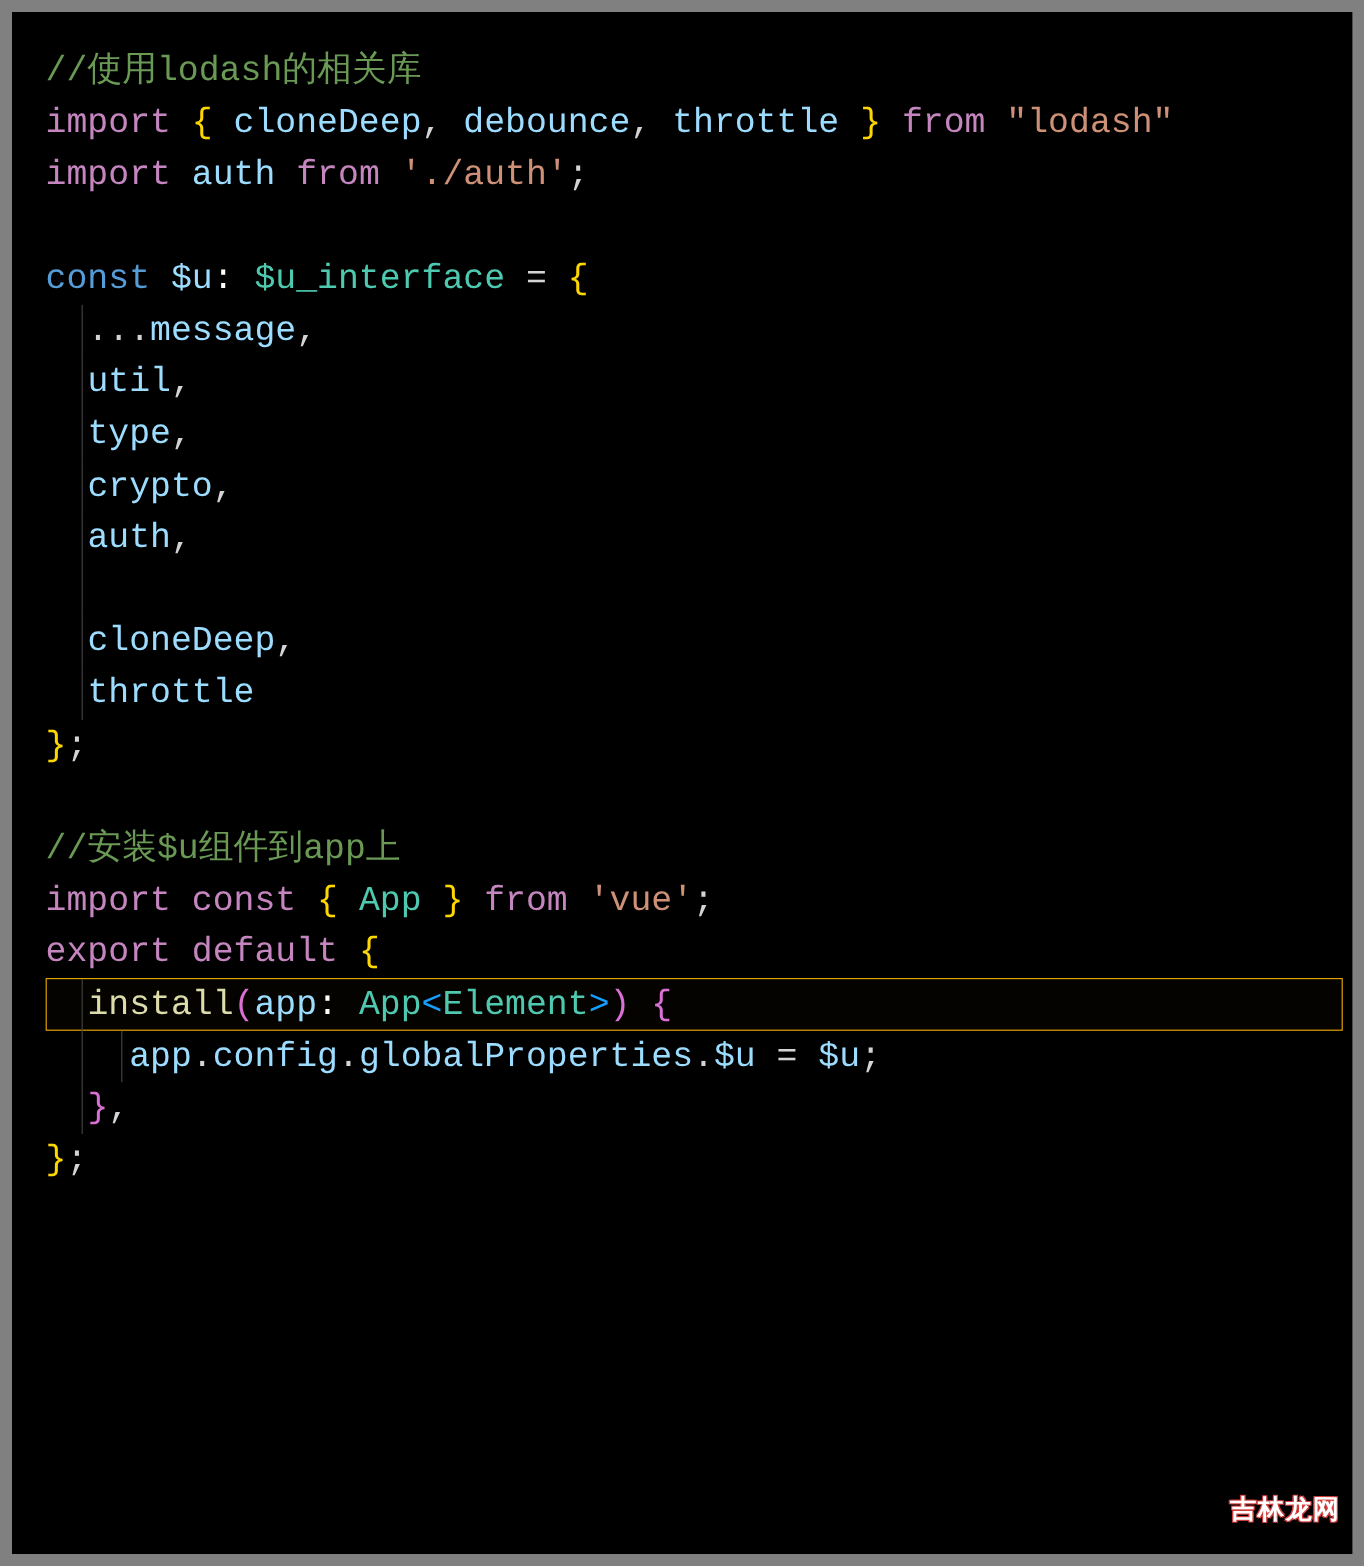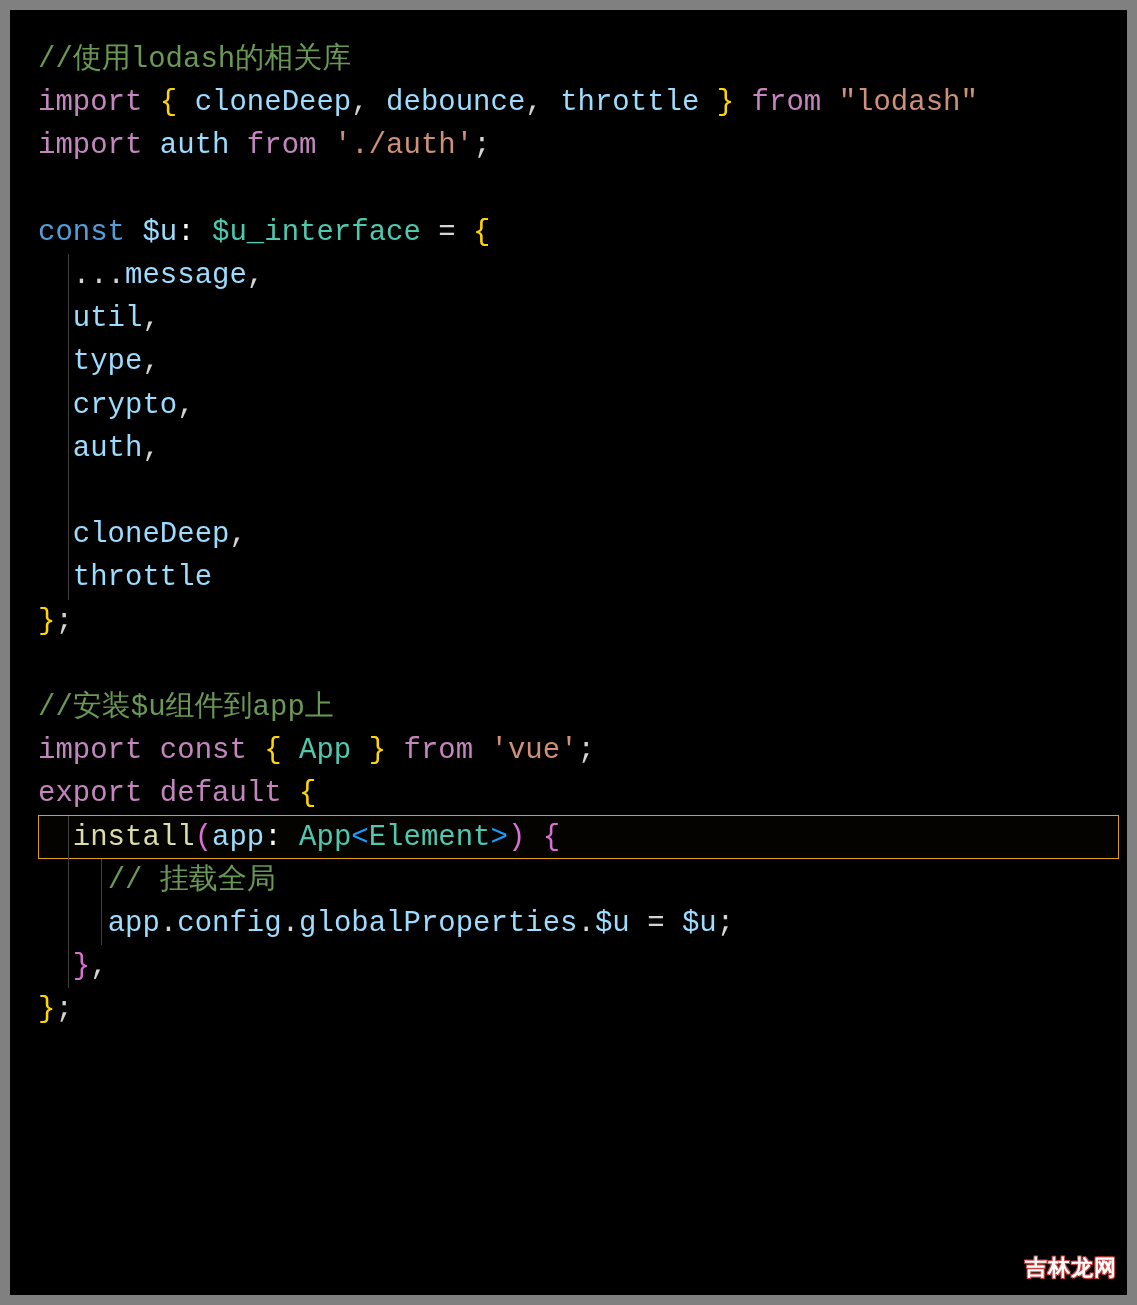--- a/index.html
+++ b/index.html
@@ -43,21 +43,21 @@
   }
   .indent-guide {
     border-left: 1px solid #404040;
     display: inline-block;
     height: 43.2px;
     vertical-align: top;
     position: absolute;
   }
   .watermark {
     position: absolute;
-    bottom: 6px;
+    bottom: 16px;
     right: 10px;
     font-size: 22px;
     font-weight: bold;
     color: #ffffff;
     text-shadow: -1px -1px 0 #d04040, 1px -1px 0 #d04040, -1px 1px 0 #d04040, 1px 1px 0 #d04040, 2px 2px 2px rgba(0,0,0,0.8);
     font-family: 'Microsoft YaHei', sans-serif;
     letter-spacing: 1px;
   }
   .guide-col1 { left: 30px; }
   .guide-col2 { left: 63px; }
@@ -102,21 +102,20 @@
 
   <div class="highlight-box" style="top:805px;height:44px;"></div>
   <div class="line"><span class="comment">//安装$u组件到app上</span></div>
 
   <div class="line"><span class="keyword">import</span> <span class="keyword">const</span> <span class="brace-yellow">{</span> <span class="type">App</span> <span class="brace-yellow">}</span> <span class="keyword">from</span> <span class="string">'vue'</span><span class="punct">;</span></div>
 
   <div class="line"><span class="keyword">export</span> <span class="keyword">default</span> <span class="brace-yellow">{</span></div>
 
   <div class="line"><span class="indent-guide guide-col1"></span>  <span class="func">install</span><span class="brace-pink">(</span><span class="ident">app</span><span class="punct-white">:</span> <span class="type">App</span><span class="brace-blue">&lt;</span><span class="type">Element</span><span class="brace-blue">&gt;</span><span class="brace-pink">)</span> <span class="brace-pink">{</span></div>
 
-  <div class="line"><span class="indent-guide guide-col1"></span><span class="indent-guide guide-col2"></span>    <span class="comment">// 挂载全局</span></div>
 
   <div class="line"><span class="indent-guide guide-col1"></span><span class="indent-guide guide-col2"></span>    <span class="ident">app</span><span class="punct">.</span><span class="ident">config</span><span class="punct">.</span><span class="ident">globalProperties</span><span class="punct">.</span><span class="ident">$u</span> <span class="punct">=</span> <span class="ident">$u</span><span class="punct">;</span></div>
 
   <div class="line"><span class="indent-guide guide-col1"></span>  <span class="brace-pink">}</span><span class="punct">,</span></div>
 
   <div class="line"><span class="brace-yellow">}</span><span class="punct">;</span></div>
 
   <div class="watermark">吉林龙网</div>
 </div>
 

